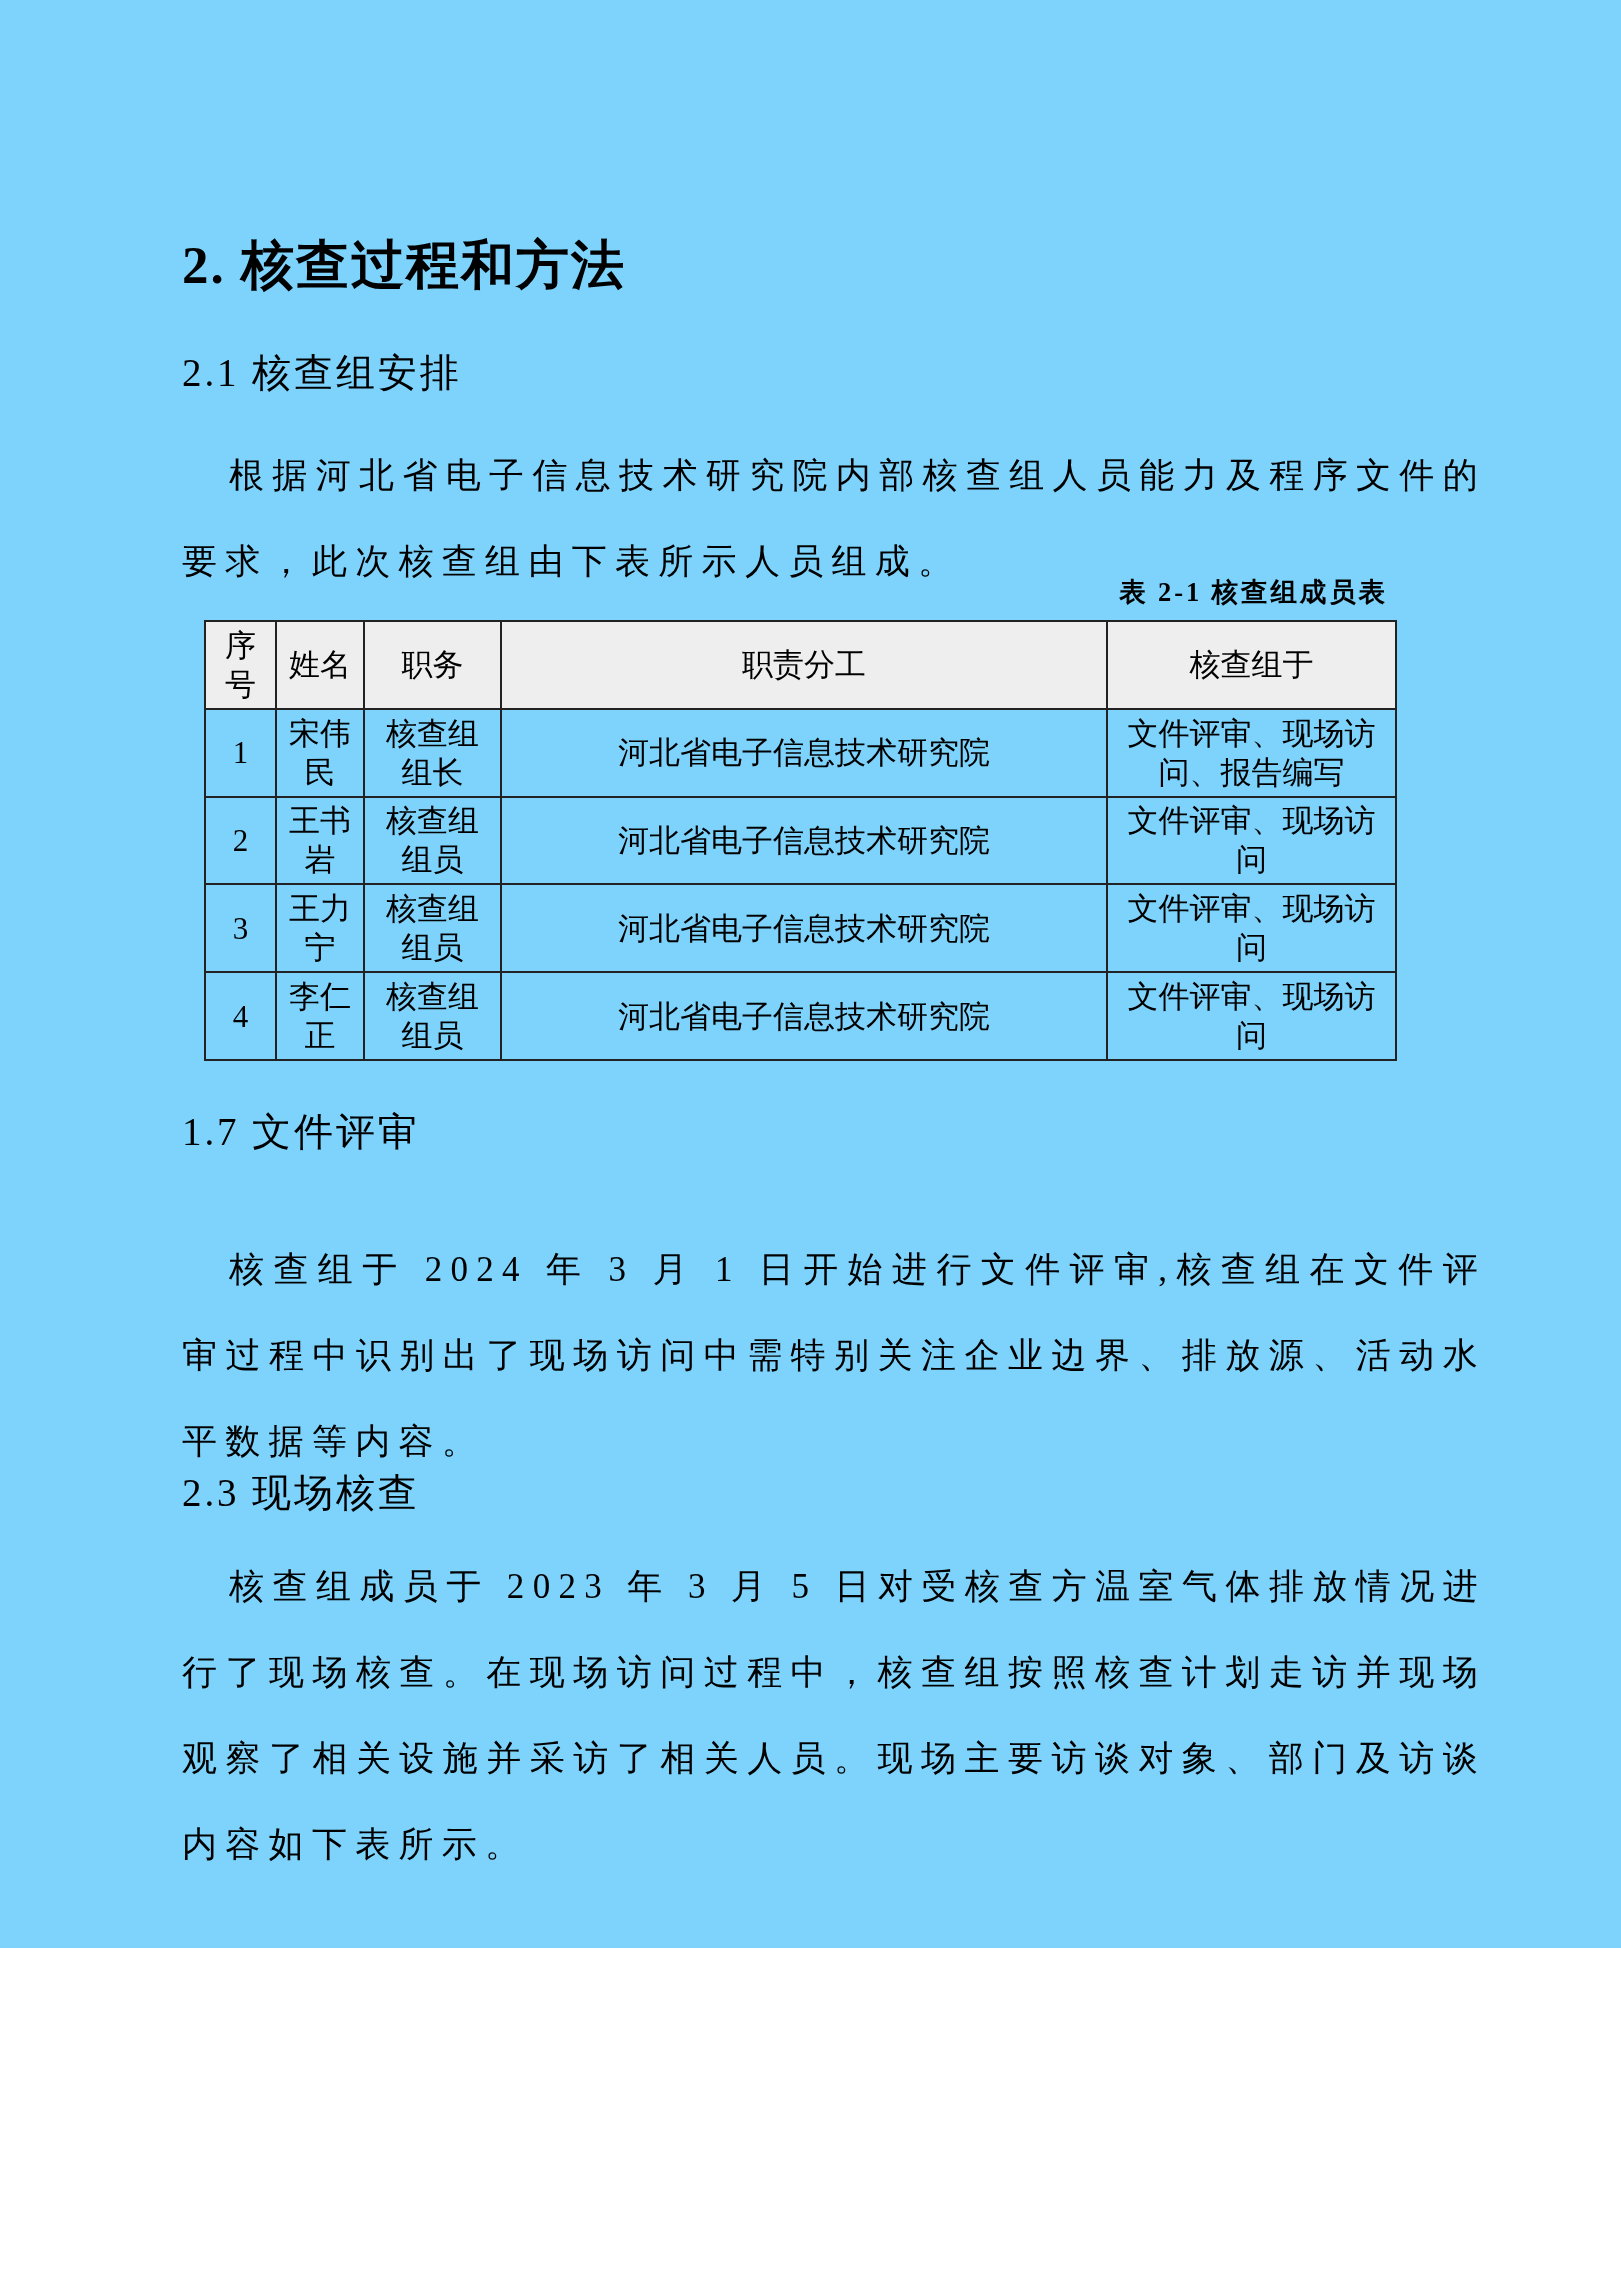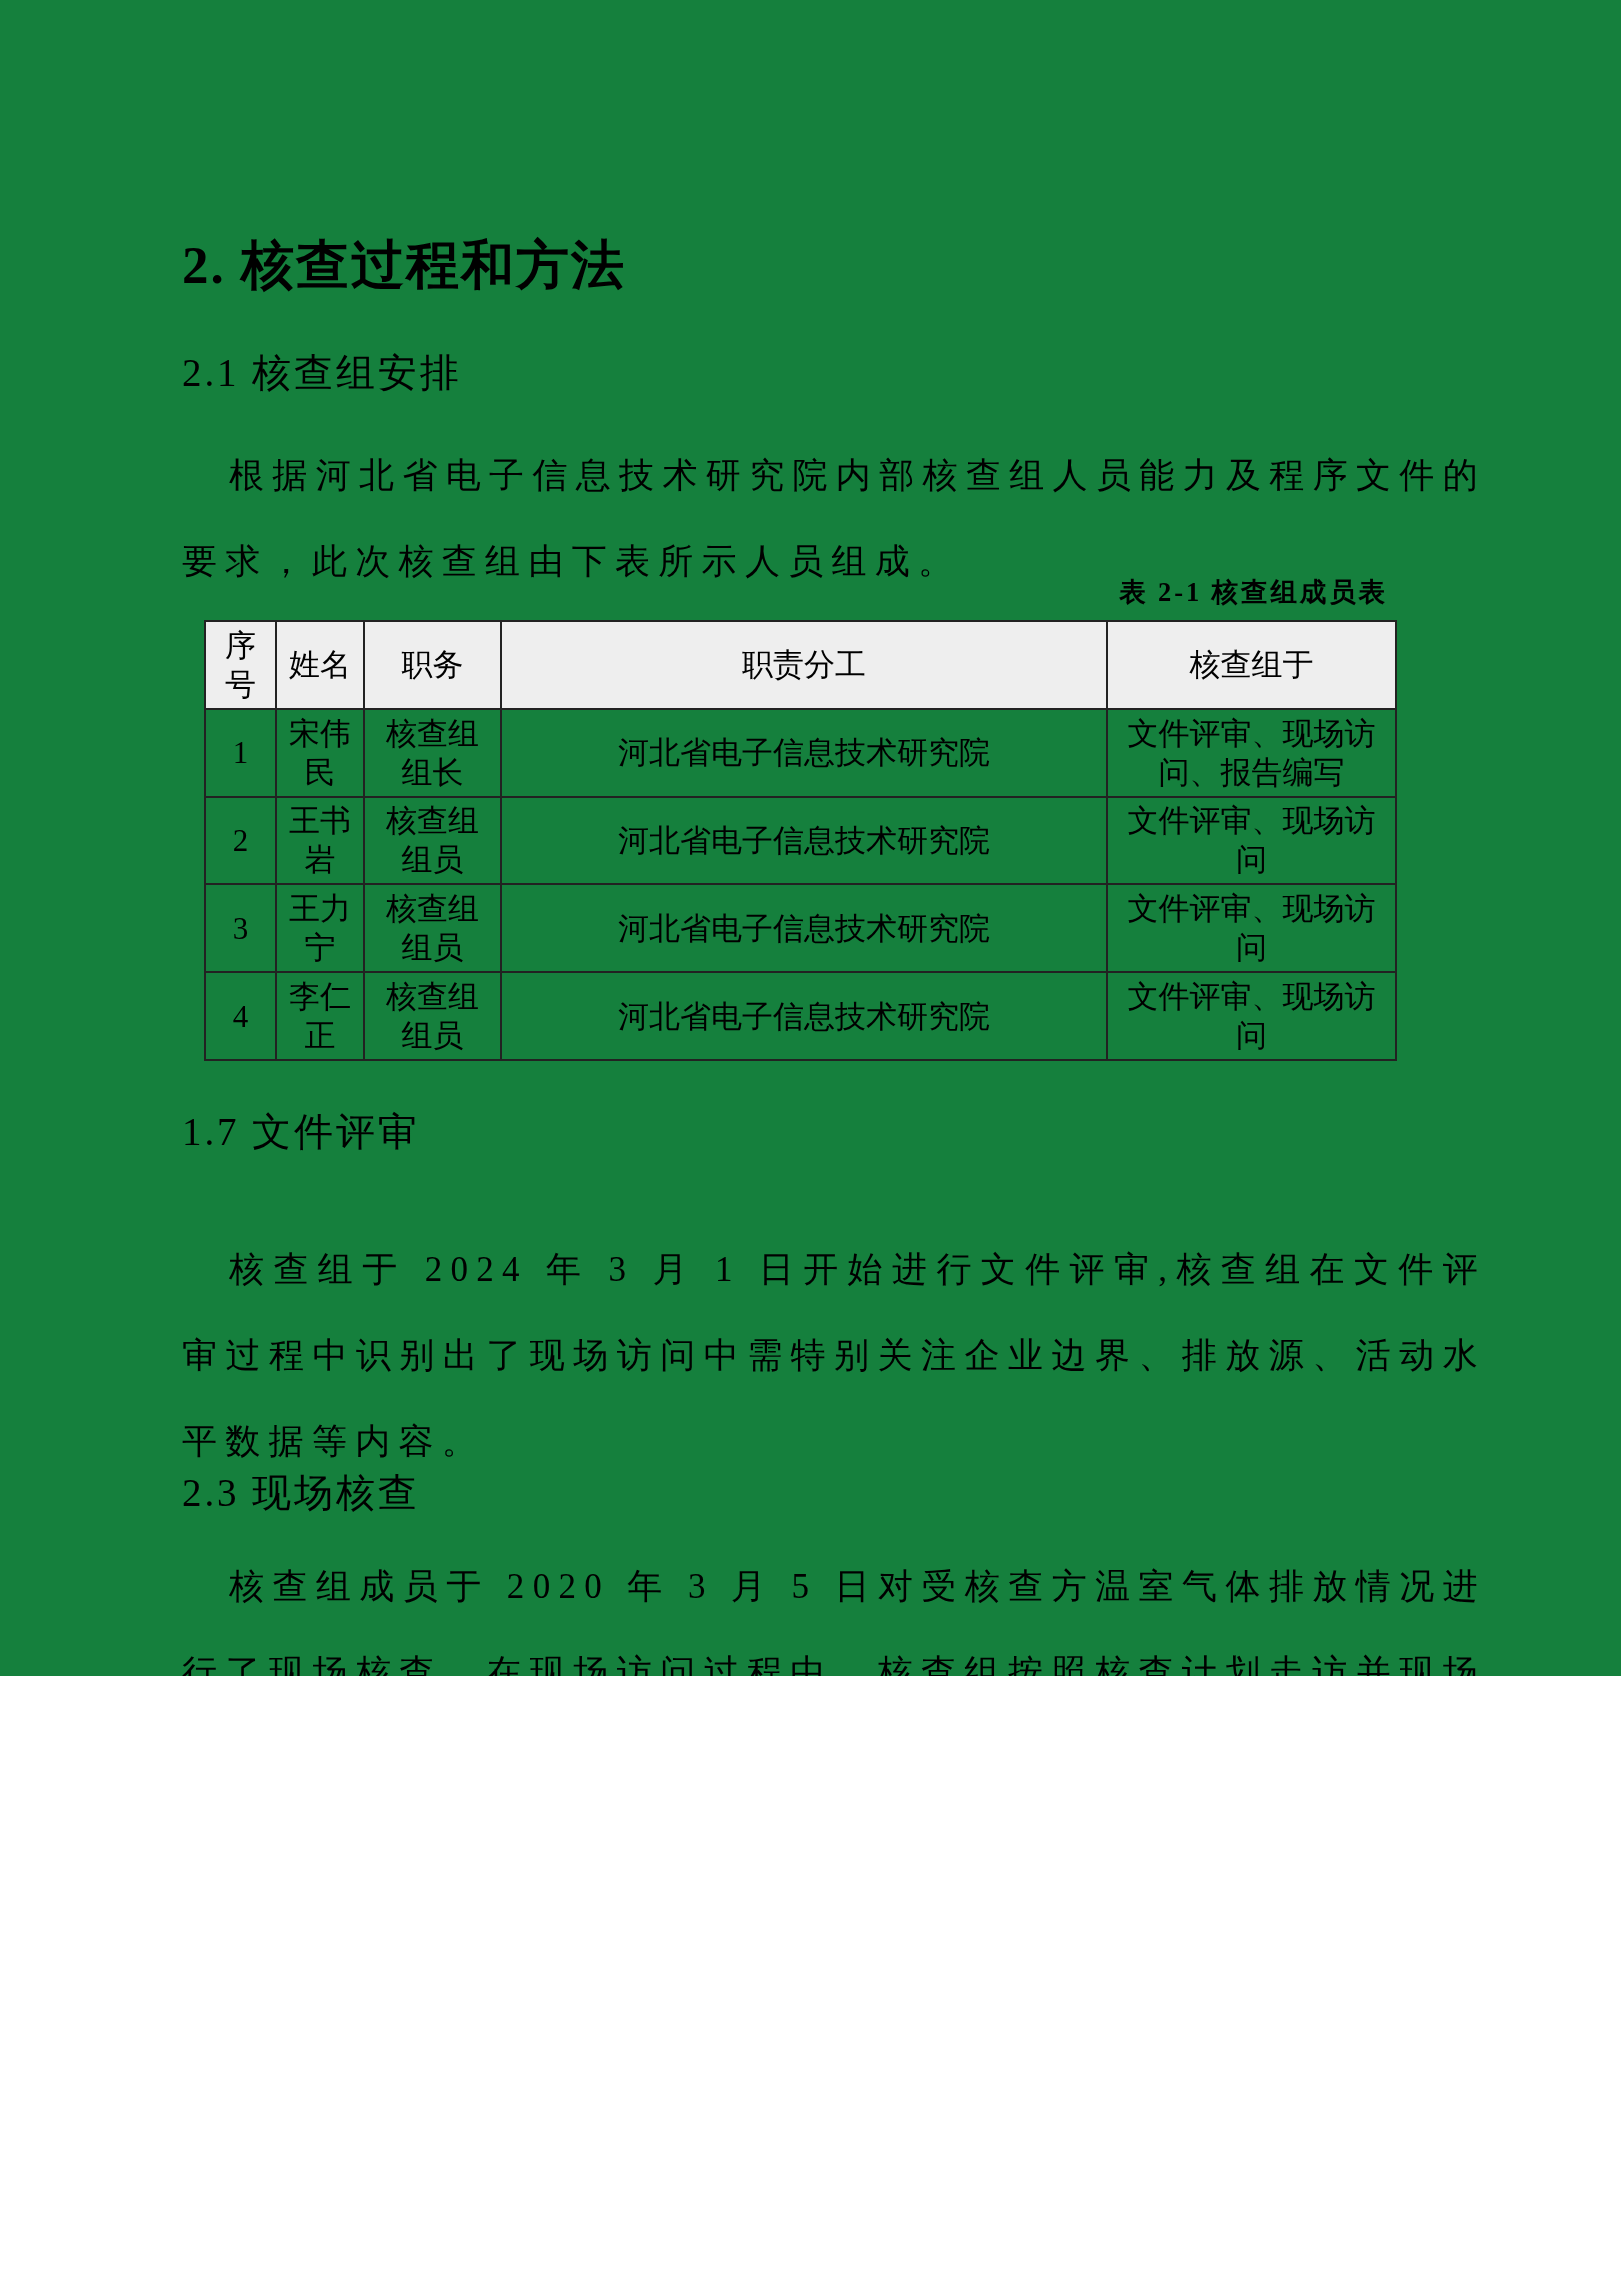--- a/index.html
+++ b/index.html
@@ -3,22 +3,22 @@
 <meta charset="utf-8">
 <style>
   html, body {
     margin: 0;
     padding: 0;
     background: #ffffff;
   }
   .page {
     position: relative;
     width: 1621px;
-    height: 1676px;
-    background: #15803d;
+    height: 1948px;
+    background: #7dd3fc;
     color: #000000;
     font-family: "Liberation Serif", serif;
     overflow: hidden;
   }
   .doc-title {
     position: absolute;
     left: 182px;
     top: 198px;
     font-size: 53px;
     font-weight: bold;
@@ -161,18 +161,18 @@
         <td>河北省电子信息技术研究院</td>
         <td>文件评审、现场访问</td>
       </tr>
     </tbody>
   </table>
 
   <h2 class="sec-heading" id="s22">1.7 文件评审</h2>
   <p class="para" id="p22">核查组于 2024 年 3 月 1 日开始进行文件评审,核查组在文件评审过程中识别出了现场访问中需特别关注企业边界、排放源、活动水平数据等内容。</p>
 
   <h2 class="sec-heading" id="s23">2.3 现场核查</h2>
-  <p class="para" id="p23">核查组成员于 2020 年 3 月 5 日对受核查方温室气体排放情况进行了现场核查。在现场访问过程中，核查组按照核查计划走访并现场观察了相关设施并采访了相关人员。现场主要访谈对象、部门及访谈内容如下表所示。</p>
+  <p class="para" id="p23">核查组成员于 2023 年 3 月 5 日对受核查方温室气体排放情况进行了现场核查。在现场访问过程中，核查组按照核查计划走访并现场观察了相关设施并采访了相关人员。现场主要访谈对象、部门及访谈内容如下表所示。</p>
 
   <div class="page-number">3</div>
 
 </div>
 
 
 </body></html>

